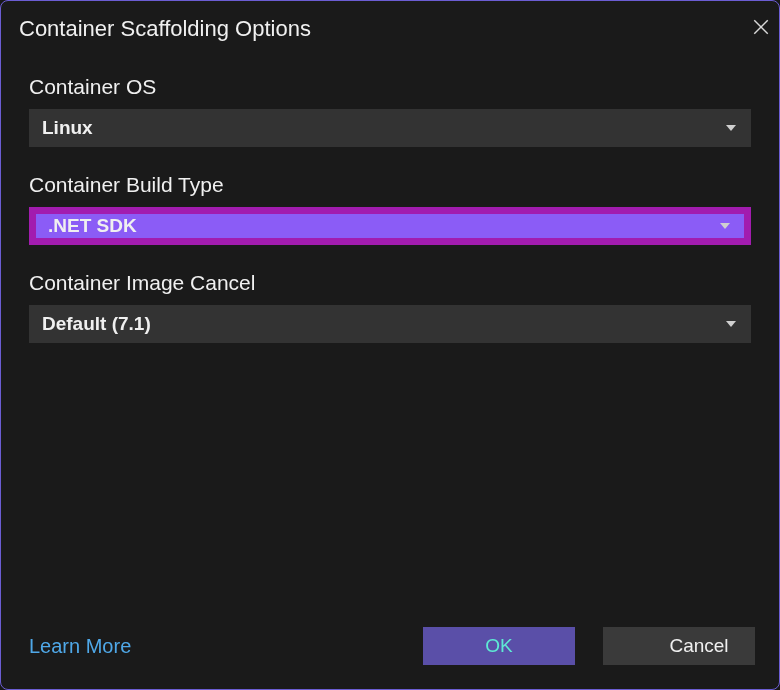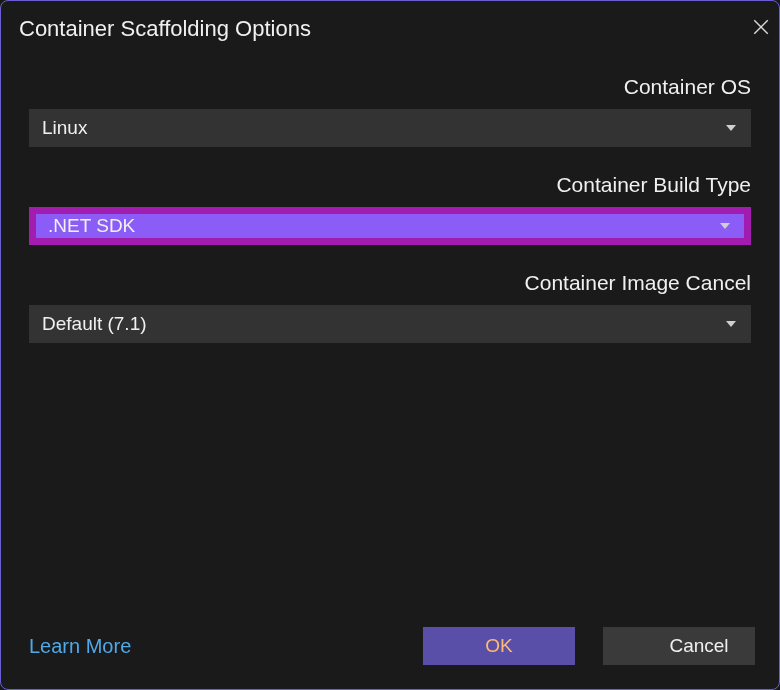--- a/index.html
+++ b/index.html
@@ -56,34 +56,34 @@
     }
     .field-group {
       margin-bottom: 26px;
     }
     .field-label {
       color: #f0f0f0;
       font-size: 21px;
       font-weight: 400;
       margin-bottom: 10px;
       display: block;
-      text-align: right;
     }
     .combo {
       width: 100%;
       height: 38px;
       background: #333333;
       border: 1px solid #333333;
       color: #f0f0f0;
       font-size: 19px;
       padding: 0 36px 0 12px;
       display: flex;
       align-items: center;
       position: relative;
       cursor: pointer;
+      font-weight: bold;
     }
     .combo.focused {
       border: 7px solid #a21caf;
       background: #8b5cf6;
     }
     .combo .arrow {
       position: absolute;
       right: 14px;
       top: 50%;
       transform: translateY(-50%);
@@ -116,21 +116,21 @@
       font-size: 19px;
       border: none;
       cursor: pointer;
       display: flex;
       align-items: center;
       justify-content: center;
       font-family: inherit;
     }
     .btn-primary {
       background: #5a4fa8;
-      color: #fdba74;
+      color: #5eead4;
       text-align: center;
     }
     .btn-secondary {
       background: #3a3a3a;
       color: #f0f0f0;
       padding-left: 40px;
     }
   </style>
 </head>
 <body>

